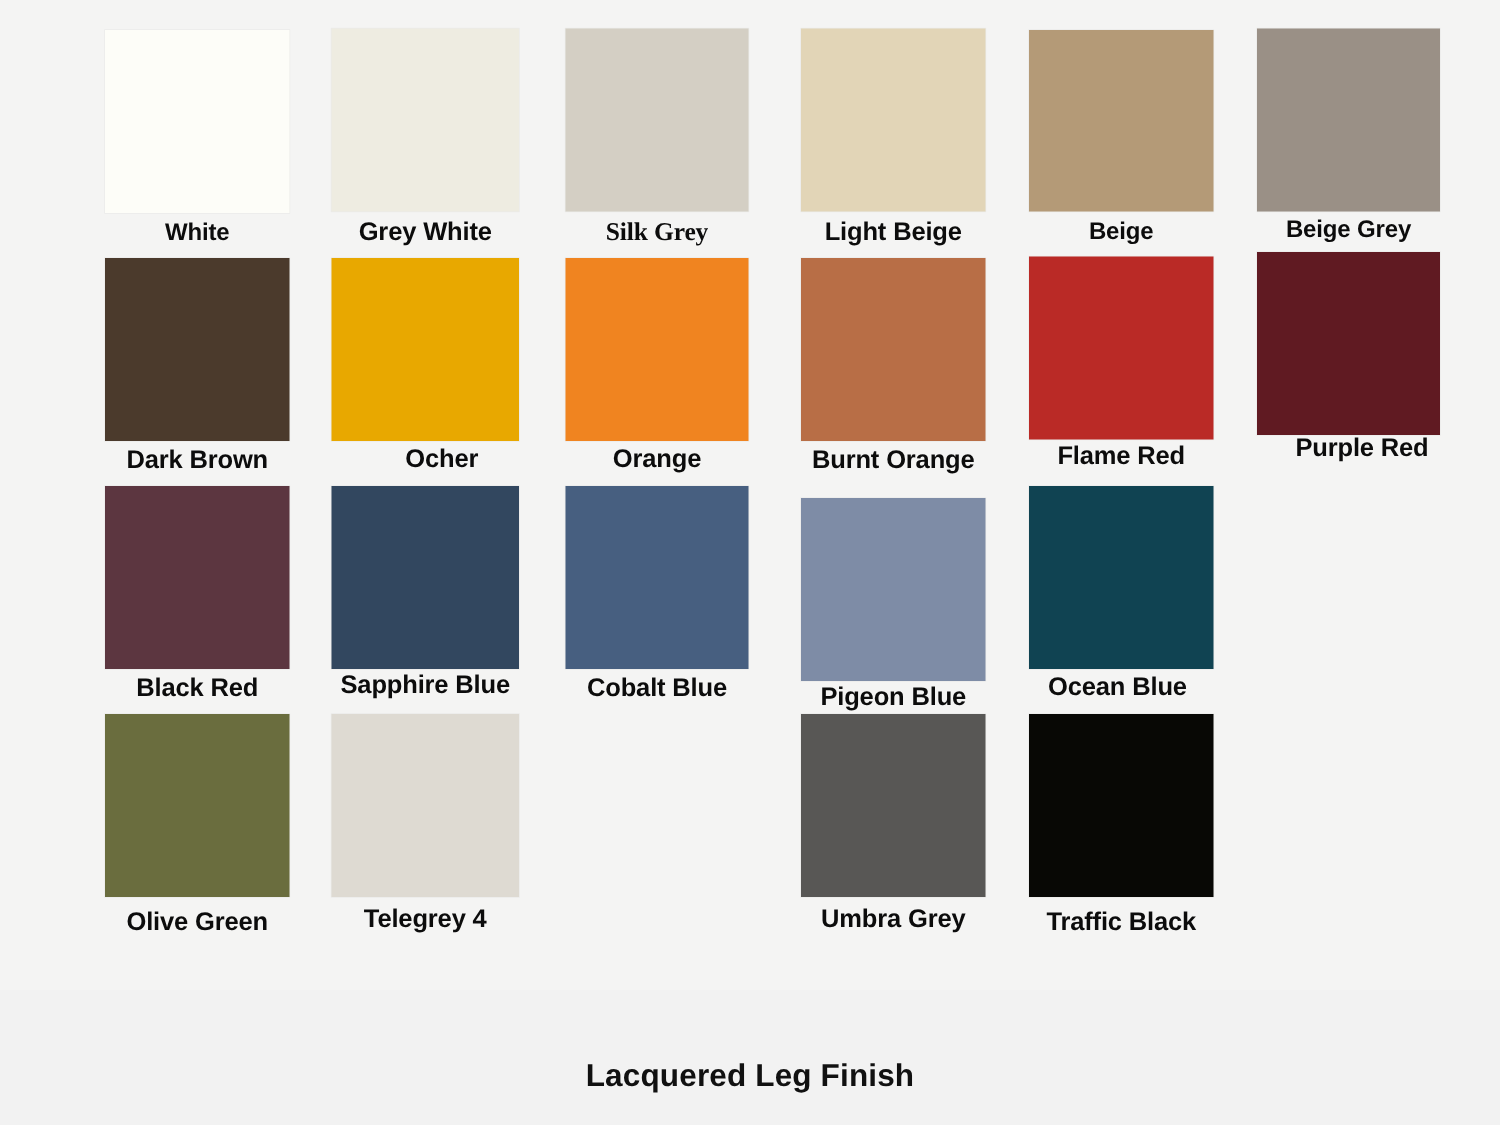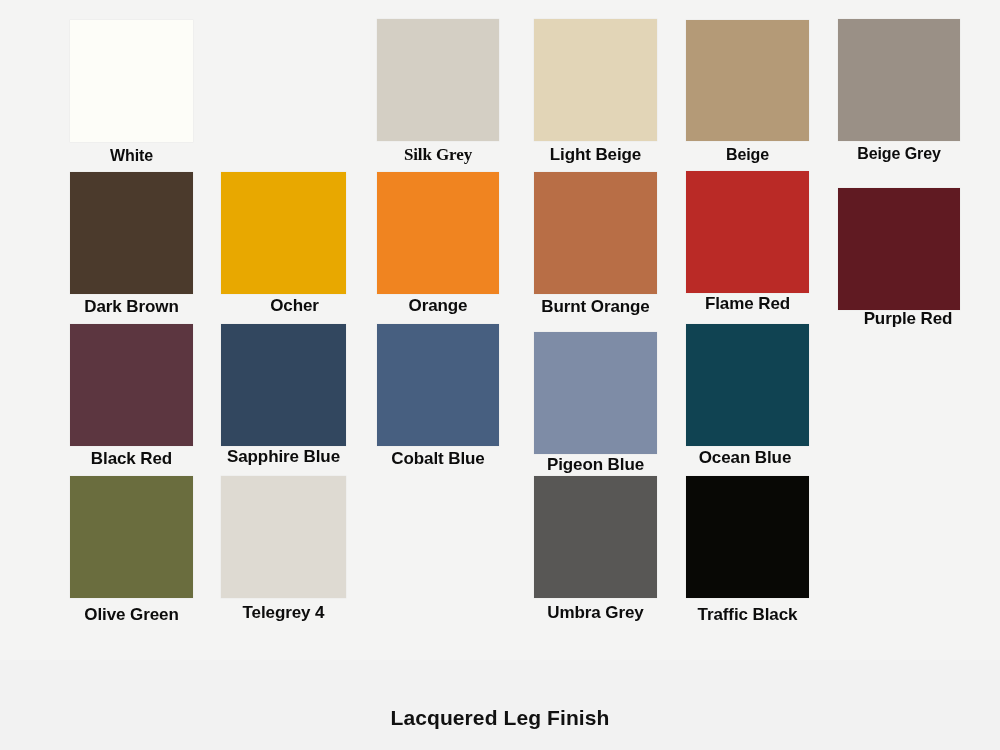--- a/index.html
+++ b/index.html
@@ -72,20 +72,24 @@
 </head>
 <body>
 
 <div id="panel-bg"></div>
 
 <div id="swatch-grid">
     <div class="swatch-cell" style="left: 70px; top: 20px; width: 123px; height: 152px;">
       <div class="swatch-chip" style="width: 123px; height: 122px; background: rgb(253, 253, 248);"></div>
       <div class="swatch-label" style="top: 128px; font-size: 16px;">White</div>
     </div>
+    <div class="swatch-cell" style="left: 221px; top: 19px; width: 125px; height: 151px;">
+      <div class="swatch-chip" style="width: 125px; height: 122px; background: rgb(238, 236, 225);"></div>
+      <div class="swatch-label" style="top: 127px; font-size: 17px;">Grey White</div>
+    </div>
     <div class="swatch-cell" style="left: 377px; top: 19px; width: 122px; height: 151px;">
       <div class="swatch-chip" style="width: 122px; height: 122px; background: rgb(212, 207, 196);"></div>
       <div class="swatch-label" style="top: 127px; font-size: 17px; font-family: Liberation Serif, serif;">Silk Grey</div>
     </div>
     <div class="swatch-cell" style="left: 534px; top: 19px; width: 123px; height: 151px;">
       <div class="swatch-chip" style="width: 123px; height: 122px; background: rgb(226, 213, 183);"></div>
       <div class="swatch-label" style="top: 127px; font-size: 17px;">Light Beige</div>
     </div>
     <div class="swatch-cell" style="left: 686px; top: 20px; width: 123px; height: 151px;">
       <div class="swatch-chip" style="width: 123px; height: 121px; background: rgb(180, 154, 119);"></div>
@@ -108,21 +112,21 @@
       <div class="swatch-label" style="top: 125px; font-size: 17px;">Orange</div>
     </div>
     <div class="swatch-cell" style="left: 534px; top: 172px; width: 123px; height: 150px;">
       <div class="swatch-chip" style="width: 123px; height: 122px; background: rgb(184, 110, 70);"></div>
       <div class="swatch-label" style="top: 126px; font-size: 17px;">Burnt Orange</div>
     </div>
     <div class="swatch-cell" style="left: 686px; top: 171px; width: 123px; height: 148px;">
       <div class="swatch-chip" style="width: 123px; height: 122px; background: rgb(186, 42, 38);"></div>
       <div class="swatch-label" style="top: 124px; font-size: 17px;">Flame Red</div>
     </div>
-    <div class="swatch-cell" style="left: 838px; top: 188px; width: 140px; height: 146px;">
+    <div class="swatch-cell" style="left: 838px; top: 168px; width: 140px; height: 146px;">
       <div class="swatch-chip" style="width: 122px; height: 122px; background: rgb(96, 26, 34);"></div>
       <div class="swatch-label" style="top: 122px; font-size: 17px;">Purple Red</div>
     </div>
     <div class="swatch-cell" style="left: 70px; top: 324px; width: 123px; height: 150px;">
       <div class="swatch-chip" style="width: 123px; height: 122px; background: rgb(92, 54, 64);"></div>
       <div class="swatch-label" style="top: 126px; font-size: 17px;">Black Red</div>
     </div>
     <div class="swatch-cell" style="left: 221px; top: 324px; width: 125px; height: 148px;">
       <div class="swatch-chip" style="width: 125px; height: 122px; background: rgb(50, 71, 95);"></div>
       <div class="swatch-label" style="top: 124px; font-size: 17px;">Sapphire Blue</div>

